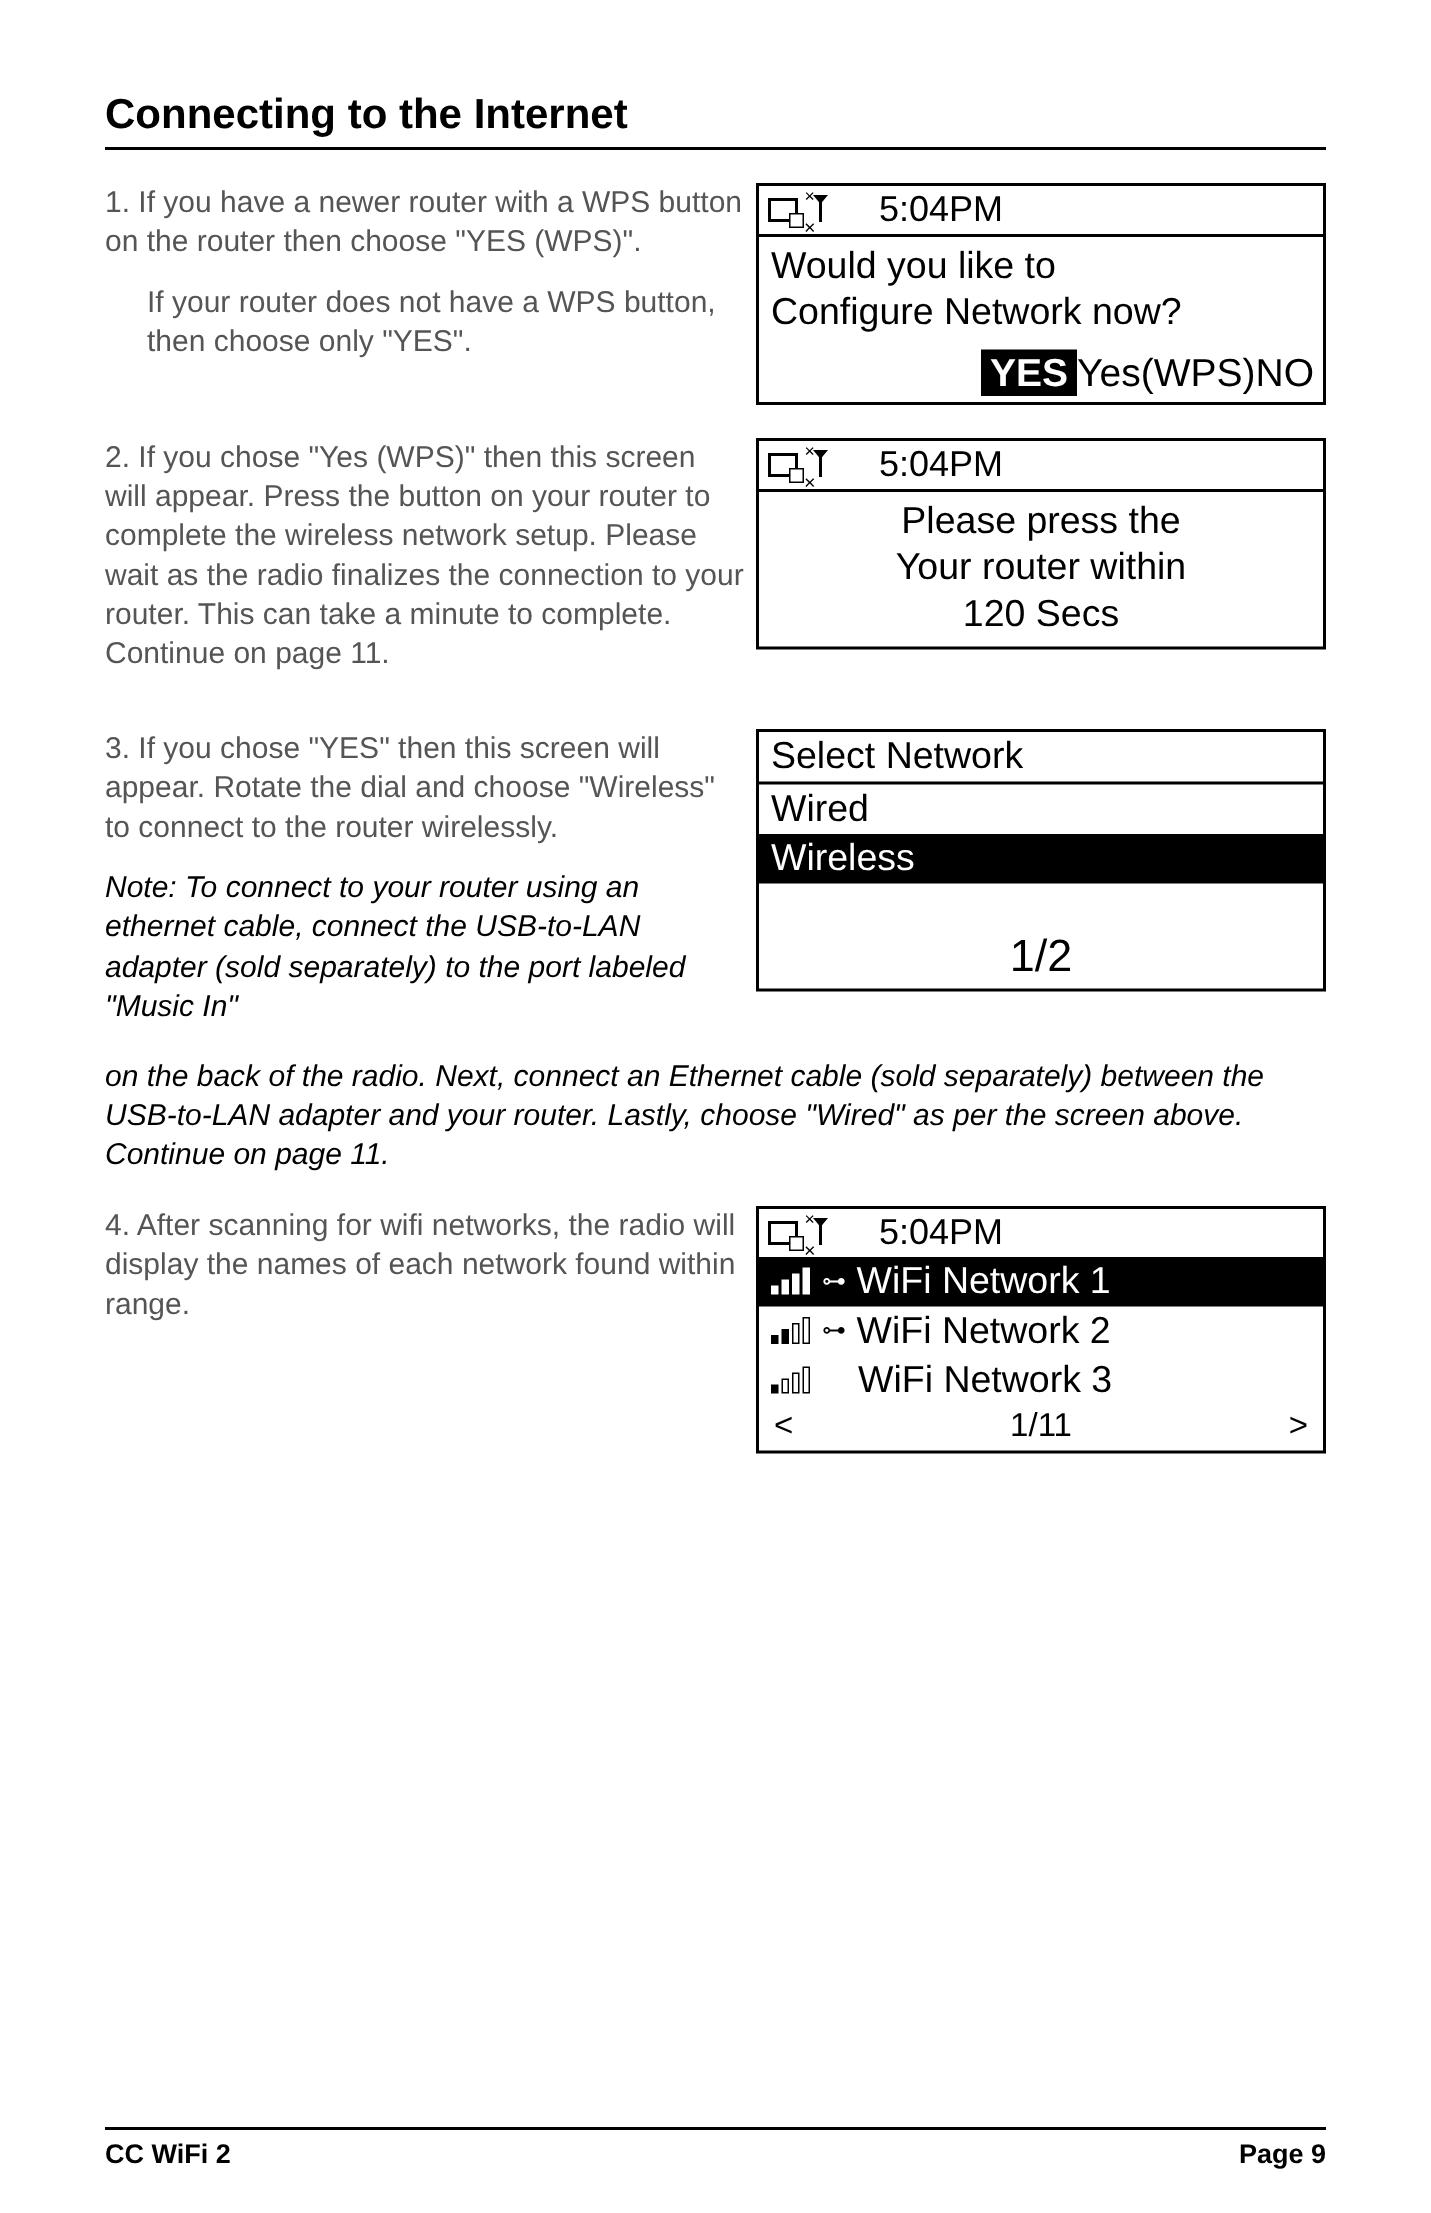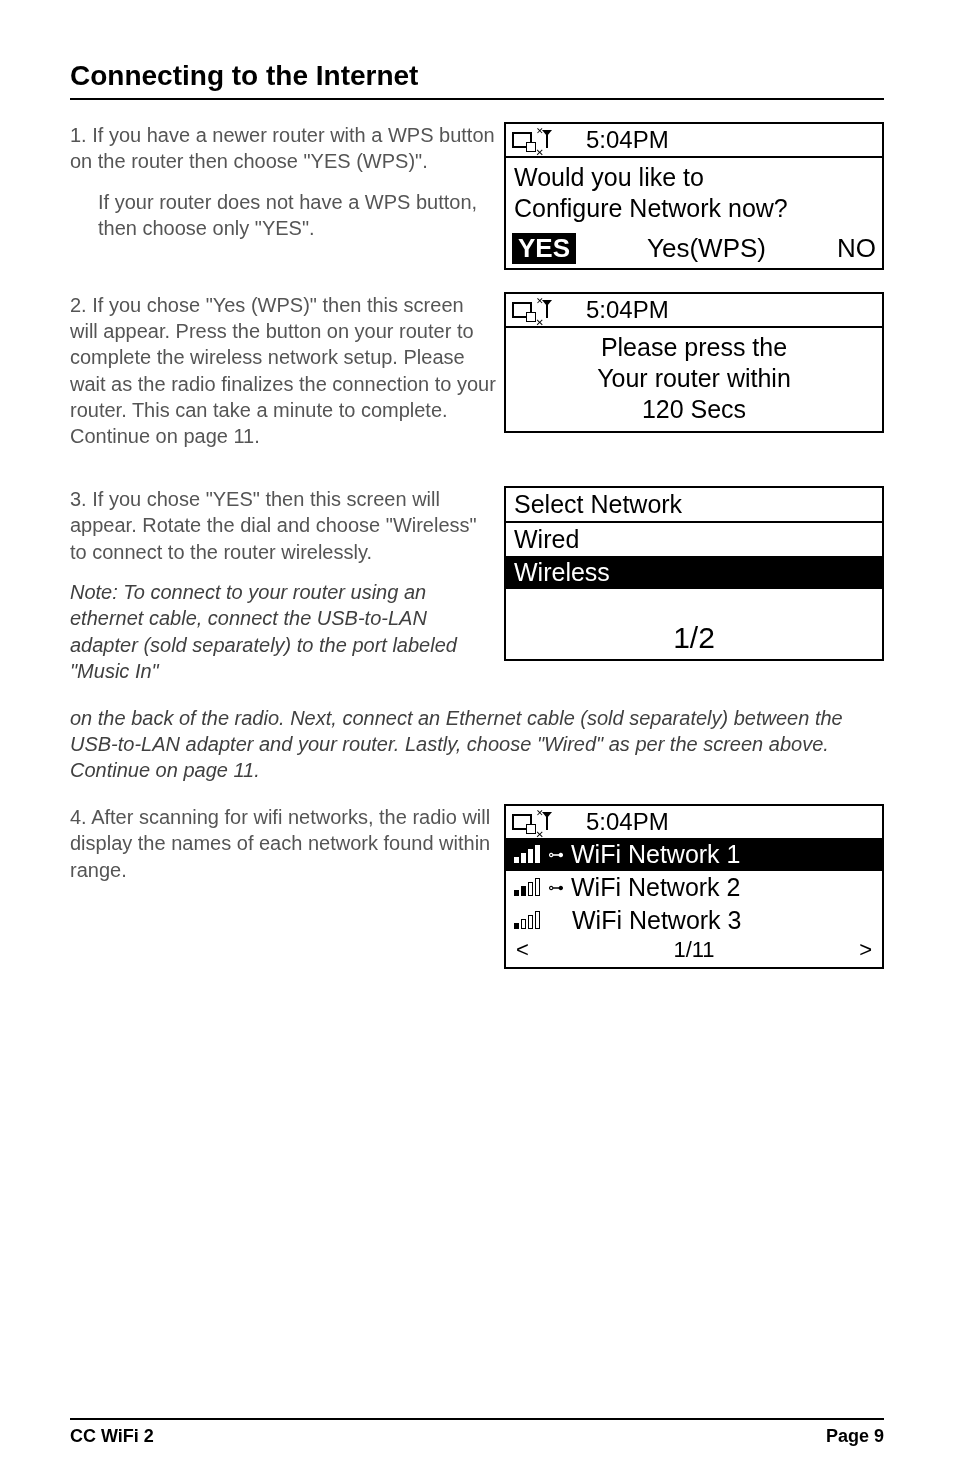--- a/index.html
+++ b/index.html
@@ -52,21 +52,21 @@
   }
   .screen .statusbar.noborder { border-bottom: none; }
   .screen .body {
     padding: 4px 8px 6px 8px;
     font-size: 25px;
     line-height: 1.25;
   }
   .screen .body.center { text-align: center; }
   .screen .options {
     display: flex;
-    justify-content: space-between;
+    justify-content: flex-end;
     align-items: center;
     padding: 2px 6px 4px 6px;
     font-size: 26px;
   }
   .pill-sel {
     background: #000;
     color: #fff;
     padding: 0 6px;
     font-weight: bold;
   }
@@ -143,21 +143,21 @@
     border-left:5px solid transparent;
     border-right:5px solid transparent;
     border-top:6px solid #000;
   }
   .anticon::after {
     content:"✕";
     position:absolute;
     top:-6px; left:-10px;
     font-size:9px;
   }
-  em, .italic { font-style: italic; color: #404040; font-size: 20px; line-height:1.32; }
+  em, .italic { font-style: italic; color: #000000; font-size: 20px; line-height:1.32; }
   .fullwidth-italic { margin-bottom: 20px; }
   .footer {
     position: absolute;
     left: 70px; right: 70px; bottom: 28px;
     border-top: 2px solid #000;
     padding-top: 6px;
     display: flex;
     justify-content: space-between;
     font-size: 18px;
     font-weight: bold;

